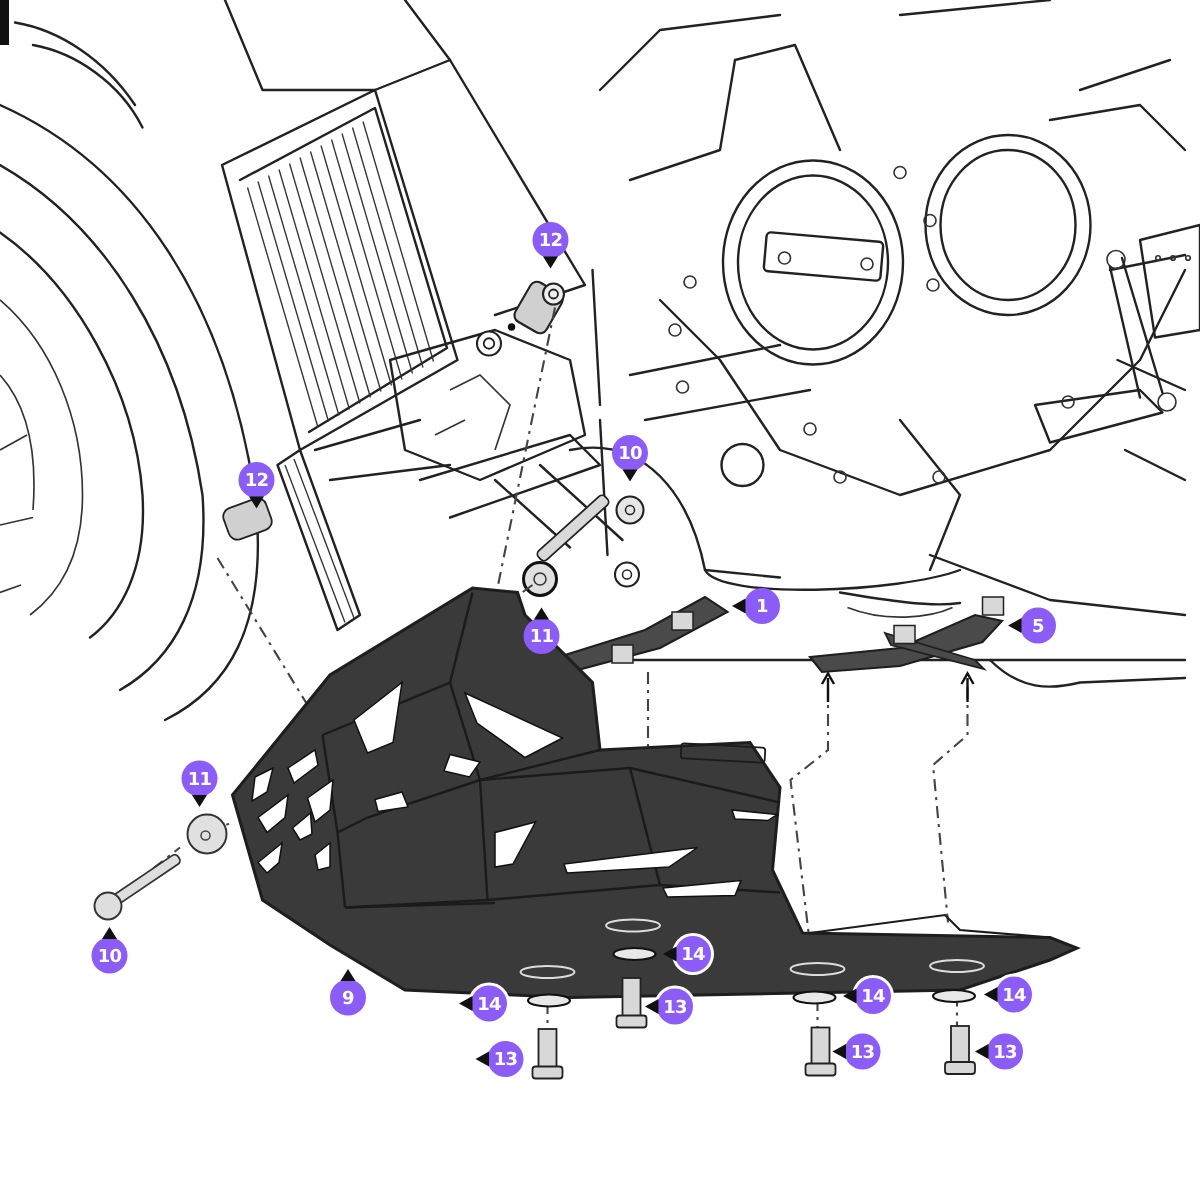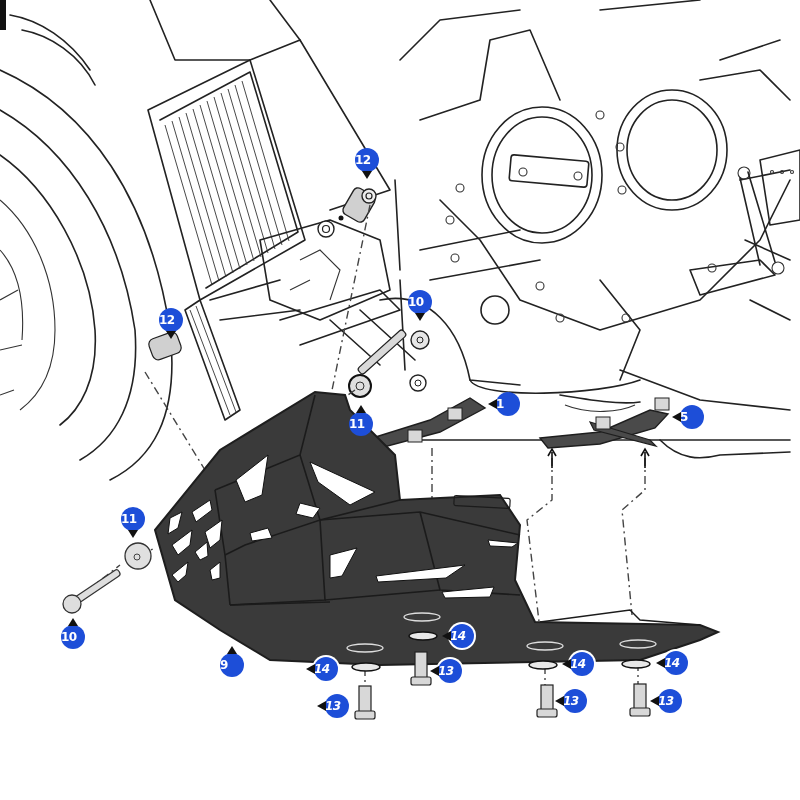--- a/index.html
+++ b/index.html
@@ -1,22 +1,22 @@
 <!DOCTYPE html>
 <html><head>
 <meta charset="utf-8">
 <style>
   html,body{margin:0;padding:0;background:#ffffff;}
   #canvas{position:relative;width:800px;height:800px;overflow:hidden;background:#fff;font-family:"DejaVu Sans",sans-serif;}
   svg{position:absolute;left:0;top:0;}
-  .callout{position:absolute;width:24px;height:24px;margin-left:-12px;margin-top:-12px;border-radius:50%;background:#1d4ed8;color:#fff;font-family:"DejaVu Sans",sans-serif;font-weight:bold;font-size:12px;display:flex;align-items:center;justify-content:flex-start;letter-spacing:-0.5px;cursor:pointer;}
+  .callout{position:absolute;width:24px;height:24px;margin-left:-12px;margin-top:-12px;border-radius:50%;background:#8b5cf6;color:#fff;font-family:"DejaVu Sans",sans-serif;font-weight:bold;font-size:12px;display:flex;align-items:center;justify-content:center;letter-spacing:-0.5px;cursor:pointer;}
   .callout.ptr-down::after{content:"";position:absolute;left:50%;bottom:-7px;margin-left:-5px;border-left:5px solid transparent;border-right:5px solid transparent;border-top:8px solid #111;}
   .callout.ptr-up::after{content:"";position:absolute;left:50%;top:-7px;margin-left:-5px;border-left:5px solid transparent;border-right:5px solid transparent;border-bottom:8px solid #111;}
   .callout.ptr-left::after{content:"";position:absolute;top:50%;left:-8px;margin-top:-5px;border-top:5px solid transparent;border-bottom:5px solid transparent;border-right:9px solid #111;}
-  .callout.halo{box-shadow:0 0 0 2px #fff;font-style:italic;}
+  .callout.halo{box-shadow:0 0 0 2px #fff;}
   .line{stroke:#222;fill:none;stroke-width:1.6;stroke-linecap:round;stroke-linejoin:round;}
   .thin{stroke:#333;fill:none;stroke-width:1.1;}
   .dash{stroke:#444;fill:none;stroke-width:1.4;stroke-dasharray:8 4 2 4;}
 </style>
 </head>
 <body>
 
 <div id="canvas">
   <svg width="800" height="800" viewBox="0 0 800 800">
 

